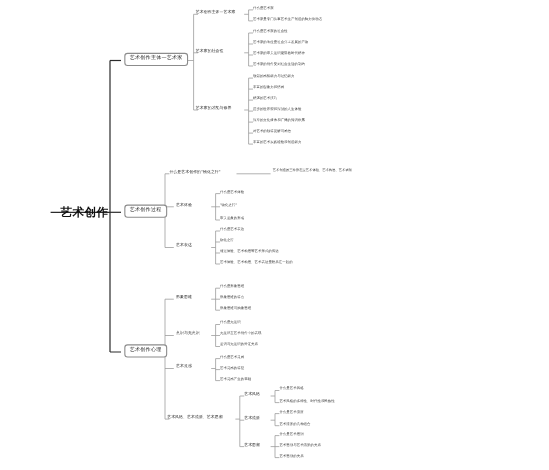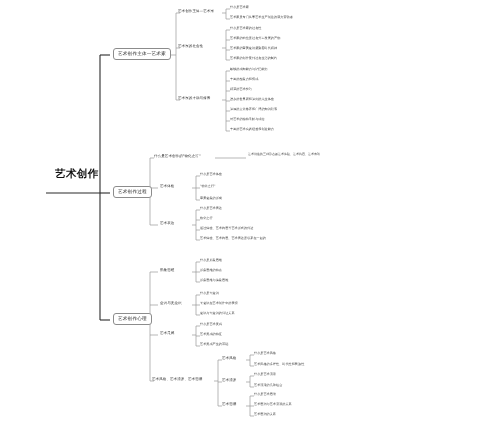--- a/index.html
+++ b/index.html
@@ -179,21 +179,21 @@
     <line x1="250" y1="376" x2="254" y2="376"></line>
     <line x1="250" y1="387" x2="254" y2="387"></line>
 
     <line x1="246" y1="406" x2="250" y2="406"></line>
     <line x1="250" y1="396" x2="250" y2="416"></line>
     <line x1="250" y1="396" x2="254" y2="396"></line>
     <line x1="250" y1="406" x2="254" y2="406"></line>
     <line x1="250" y1="416" x2="254" y2="416"></line>
   </svg>
 
-  <div class="node root" style="left:55px; top:168px;">艺术创作</div>
+  <div class="node root" style="left:55px; top:188px;">艺术创作</div>
 
   <div class="node branch" style="left:113px; top:48px;">艺术创作主体—艺术家</div>
 
   <div class="node sub" style="left:178px; top:10px;">艺术创作主体—艺术家</div>
   <div class="node leaf" style="left:230px; top:6px;">什么是艺术家</div>
   <div class="node leaf" style="left:230px; top:16px;">艺术家是专门从事艺术生产创造的脑力劳动者</div>
 
   <div class="node sub" style="left:178px; top:45px;">艺术家的社会性</div>
   <div class="node leaf" style="left:230px; top:27px;">什么是艺术家的社会性</div>
   <div class="node leaf" style="left:230px; top:37px;">艺术家的地位是社会分工发展的产物</div>

